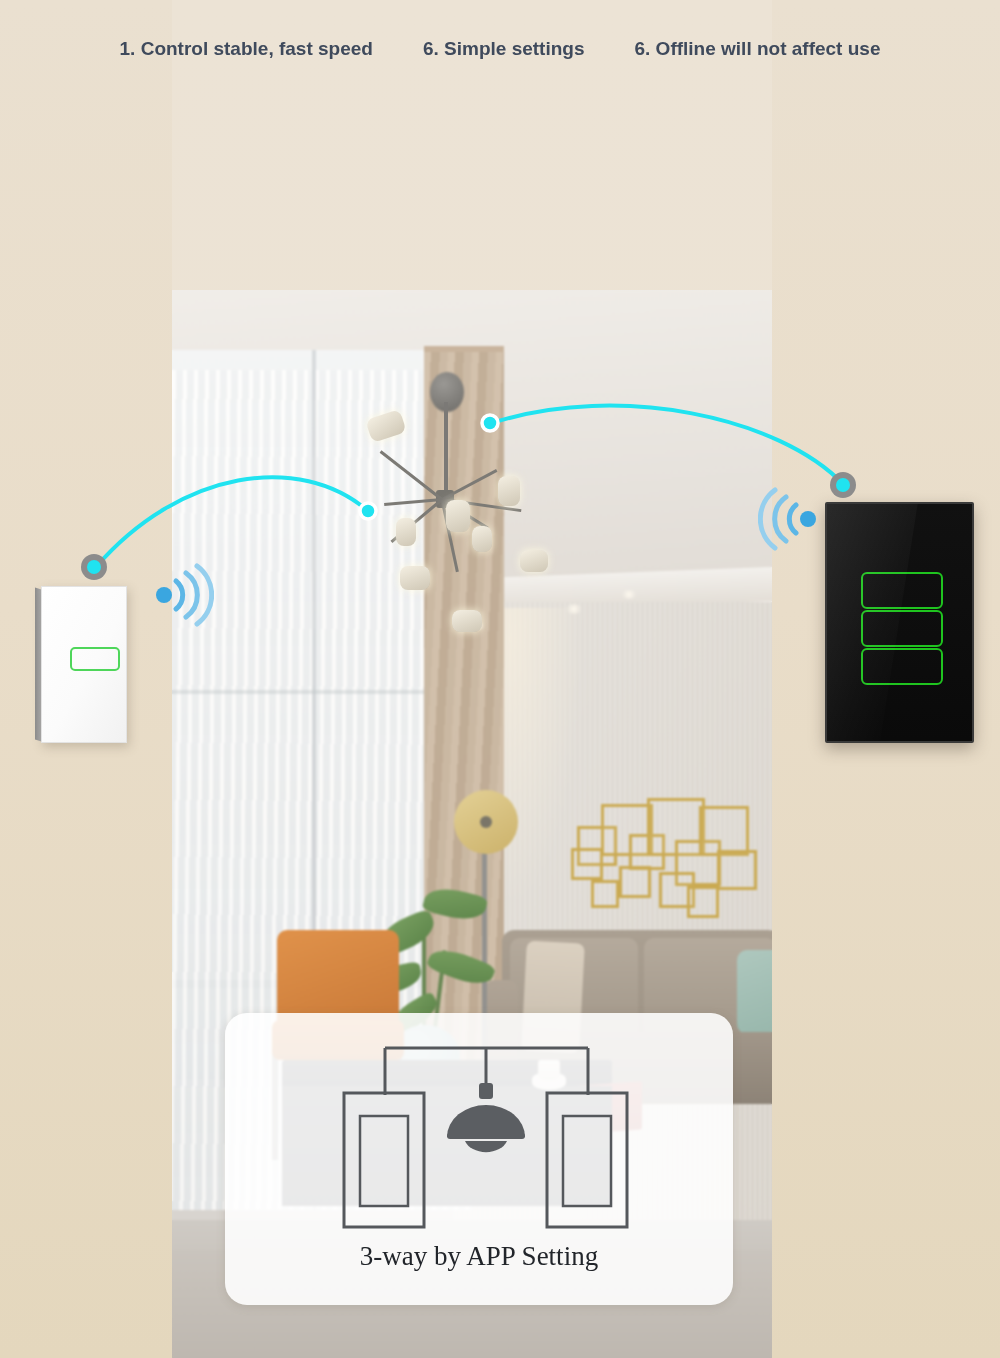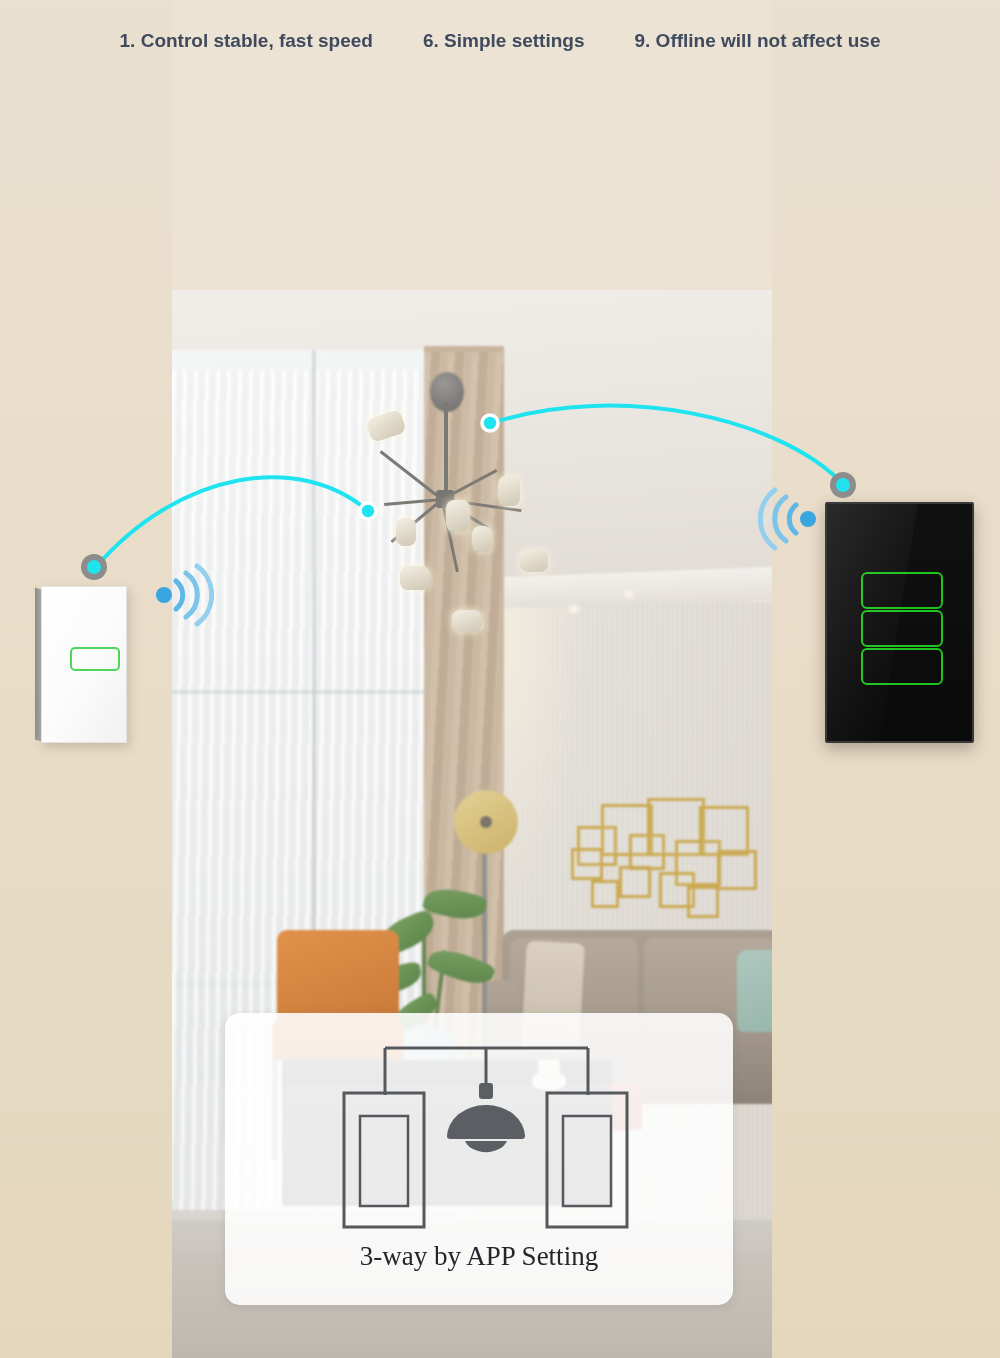--- a/index.html
+++ b/index.html
@@ -25,21 +25,21 @@
   .title{
     margin:0;padding-top:78px;
     font-size:54px;font-weight:bold;letter-spacing:.5px;
     color:#414e61;line-height:1.05;
   }
   .subtitle{
     margin:0;padding-top:32px;
     font-size:28px;font-weight:400;color:#3f4a5c;
   }
   .bullets{
-    margin:8px;padding-top:22px;
+    margin:16px;padding-top:22px;
     display:flex;justify-content:center;align-items:baseline;gap:50px;
     font-size:19px;color:#3f4a5c;font-weight:bold;
   }
   .bullets span{white-space:nowrap;}
 
   
   .photo{
     position:absolute;left:172px;top:290px;width:600px;height:1068px;
     overflow:hidden;z-index:2;background:#d9d6d2;
   }
@@ -172,21 +172,21 @@
 
   
   .wifi{position:absolute;z-index:8;}
 
   
   .links{position:absolute;left:0;top:0;width:1000px;height:1358px;z-index:9;pointer-events:none;}
 
   
   .card{
     position:absolute;left:225px;top:1013px;width:508px;height:292px;z-index:10;
-    background:rgba(255,255,255,.88);border-radius:15px;
+    background:rgba(255,255,255,.88);border-radius:22px;
     box-shadow:0 2px 10px rgba(110,100,85,.18);
     overflow:hidden;
   }
   .card-svg{position:absolute;left:0;top:0;}
   .card-label{
     position:absolute;left:0;right:0;top:228px;text-align:center;
     font-family:"Liberation Serif", serif;font-size:27px;color:#22252a;
   }
 </style>
 </head>
@@ -195,21 +195,21 @@
 <div id="stage">
 
   <div class="band b1"></div>
   <div class="band b2"></div>
   <div class="band b3"></div>
 
   <div class="header">
     <div class="bullets">
       <span>1. Control stable, fast speed</span>
       <span>6. Simple settings</span>
-      <span>9. Offline will not affect use</span>
+      <span>6. Offline will not affect use</span>
     </div>
   </div>
 
   <div class="photo">
     <div class="ph ceiling"></div>
     <div class="ph cove"></div>
     <div class="ph ceiling-lip"></div>
 
     <div class="ph backwall"></div>
     <div class="ph backwall-tex"></div>

